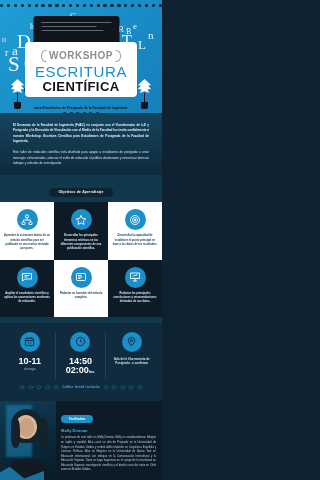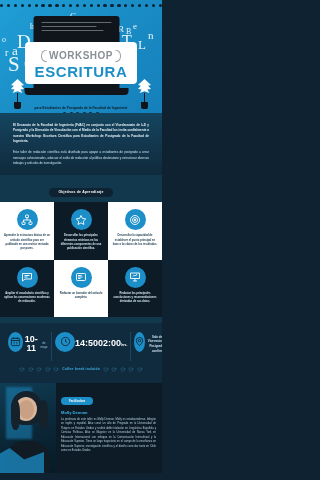--- a/index.html
+++ b/index.html
@@ -57,21 +57,21 @@
     color: #8a8f94; font-family: "Liberation Sans", sans-serif;
     padding: 0 7px;
   }
   .kicker::before, .kicker::after {
     content: ""; position: absolute; top: 50%; transform: translateY(-50%);
     width: 5px; height: 11px; border: 1.2px solid #9aa0a5;
   }
   .kicker::before { left: -1px; border-right: none; border-radius: 6px 0 0 6px; }
   .kicker::after { right: -1px; border-left: none; border-radius: 0 6px 6px 0; }
   .t1 {
-    font-size: 15px; font-weight: 700; color: #1c8fc9; letter-spacing: .6px;
+    font-size: 15px; font-weight: 400; color: #1c8fc9; letter-spacing: .6px;
     line-height: 1.05; margin-top: 1px;
   }
   .t2 {
     font-size: 13px; font-weight: 700; color: #10151b; letter-spacing: .4px;
     line-height: 1.05;
   }
   .hero-sub {
     position: absolute; bottom: 3px; left: 0; width: 100%; text-align: center;
     font-size: 3.1px; font-weight: 700; color: #10151b; z-index: 6; letter-spacing: .1px;
   }
@@ -122,21 +122,21 @@
   .card p { font-size: 2.7px; line-height: 1.6; font-weight: 700; }
   .card.light p { color: #17384c; }
   .card.dark p { color: #d7e8f2; }
 
   
   .info { background: linear-gradient(180deg, #0f2c3e 0%, #0d2troubleshoot 100%); }
   .info { background: #0f2b3d; padding: 9px 5px 5px; }
   .info-grid { display: grid; grid-template-columns: repeat(3, 1fr); }
   .info-cell {
     text-align: center; padding: 0 3px 4px;
-    display: flex; flex-direction: row; align-items: center;
+    display: flex; flex-direction: column; align-items: center;
     border-right: 1px solid #1d4560;
   }
   .info-cell:last-child { border-right: none; }
   .ico-ring {
     width: 20px; height: 20px; border-radius: 50%; background: #1c8fc9;
     display: flex; align-items: center; justify-content: center; margin-bottom: 5px;
   }
   .ico-ring svg { width: 11px; height: 11px; }
   .big { font-size: 9px; font-weight: 700; color: #ffffff; line-height: 1.05; }
   .big .sm { font-size: 3.4px; font-weight: 700; }
@@ -260,20 +260,21 @@
             <i></i>
             <i></i>
           </div>
       </div>
       <div class="laptop-base"></div>
     </div>
 
     <div class="title-card">
       <div class="kicker">WORKSHOP</div>
       <div class="t1">ESCRITURA</div>
+      <div class="t2">CIENTÍFICA</div>
     </div>
 
     <div class="hero-sub">para Estudiantes de Postgrado de la Facultad de Ingeniería</div>
 
     <div class="dots-row hero-bottom">
       <span></span>
         <span></span>
         <span></span>
         <span></span>
         <span></span>

